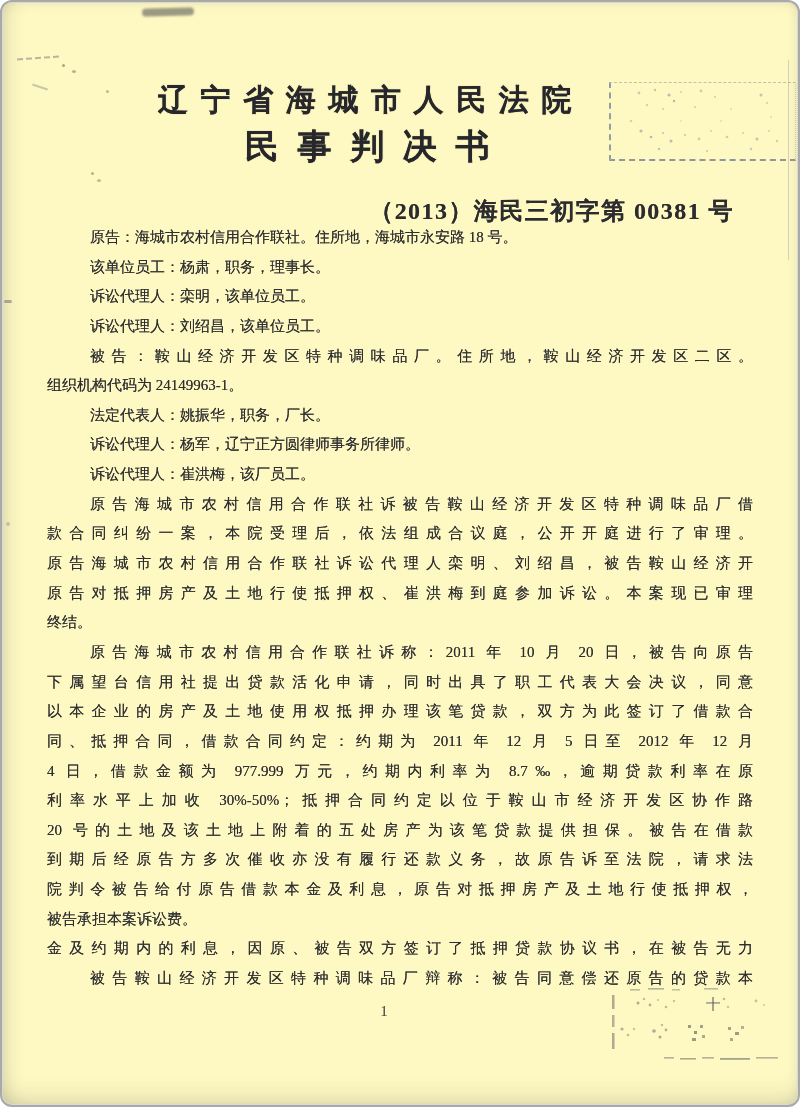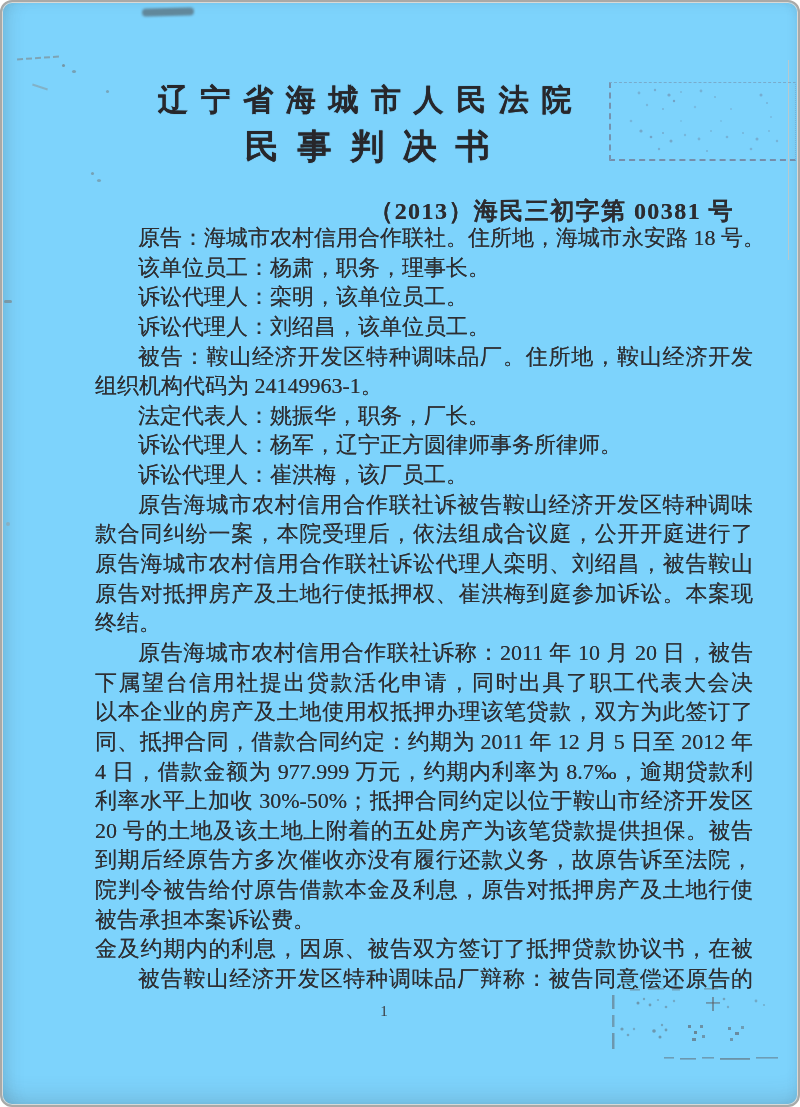--- a/index.html
+++ b/index.html
@@ -2,21 +2,21 @@
 <html><head>
 <meta charset="utf-8">
 <style>
   html,body{margin:0;padding:0;background:#ffffff;}
   .scan{
     position:relative;
     width:800px;height:1107px;
     box-sizing:border-box;
     border:2px solid #a9a9a7;
     border-radius:12px;
-    background:#7dd3fc;
+    background:#fef9c3;
     overflow:hidden;
     font-family:"Liberation Serif", serif;
     color:#2e2e31;
     box-shadow:inset 0 0 0 1px #d9d9d6,
                inset 16px 0 20px -14px rgba(60,60,60,.22),
                inset -8px 0 14px -10px rgba(60,60,60,.16),
                inset 0 -22px 26px -18px rgba(60,60,60,.20),
                inset 0 10px 16px -12px rgba(60,60,60,.10);
   }
   .title{
@@ -34,23 +34,22 @@
     white-space:nowrap;
     padding-left:11px;
   }
   .caseno{
     position:absolute;top:193px;right:64px;
     font-size:24px;letter-spacing:.06em;
     color:#2c2c30;text-shadow:0 0 .5px rgba(40,40,45,.8);font-weight:bold;
   }
   .body-text{
     position:absolute;top:221px;left:45px;right:45px;
-    font-size:22px;
+    font-size:15px;
     text-shadow:0 0 .5px rgba(40,40,45,.75);
-    margin-left:48px;
   }
   .bl{line-height:29.65px;height:29.65px;white-space:nowrap;overflow:visible;}
   .bl.fill{white-space:normal;text-align:justify;text-align-last:justify;overflow:hidden;}
   .bl.ind{text-indent:43px;}
   .pageno{
     position:absolute;top:1001px;left:0;width:764px;
     text-align:center;font-size:15px;color:#3a3a3e;
   }
   
   .stamp-box{

